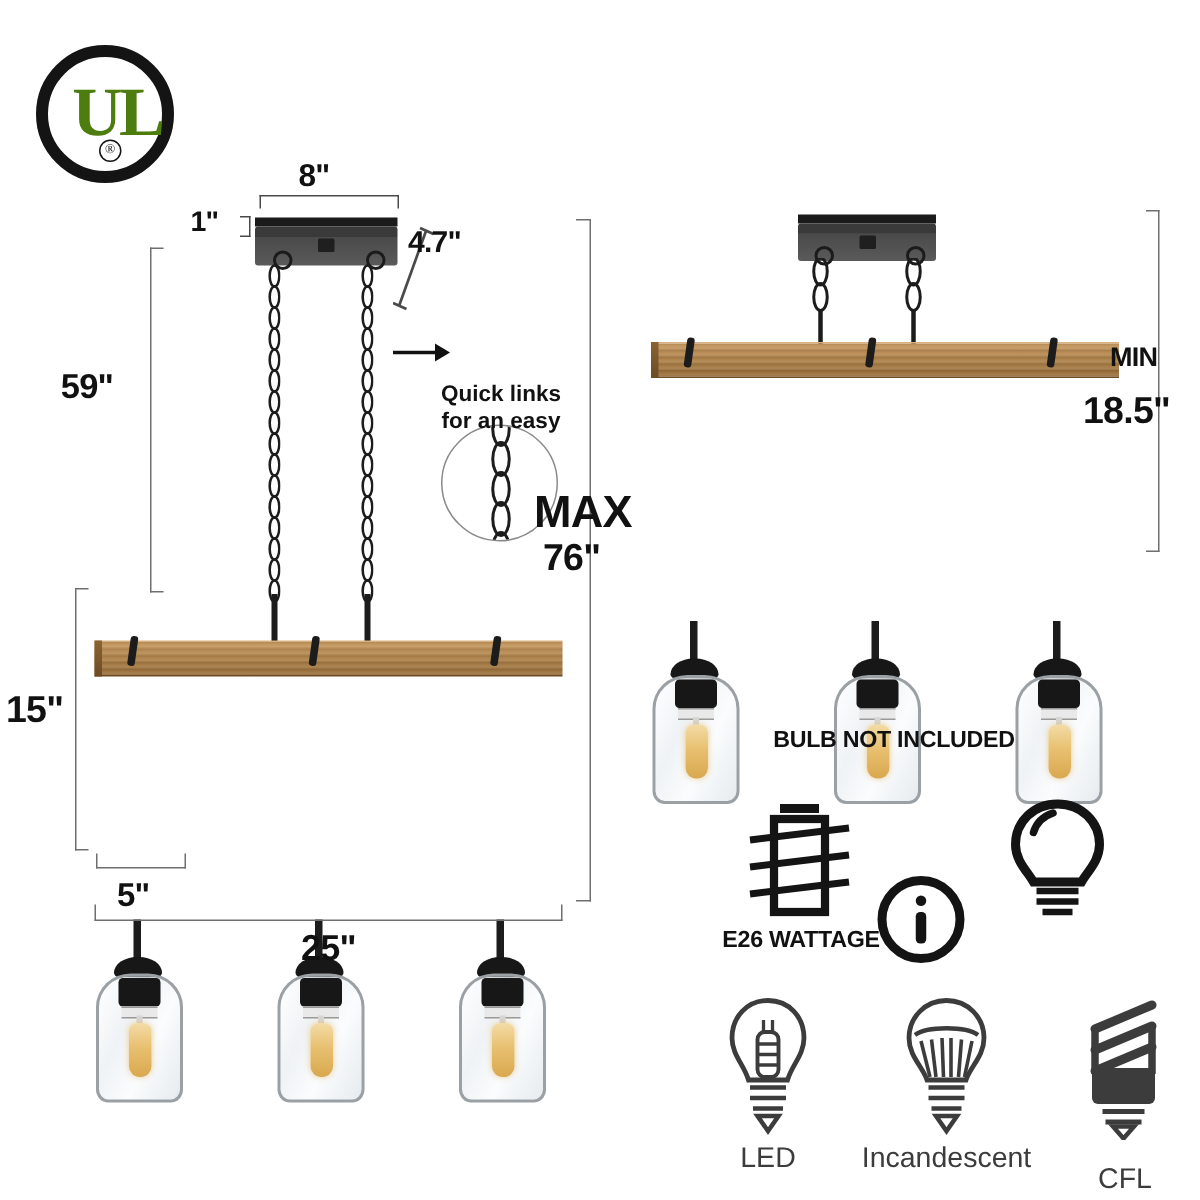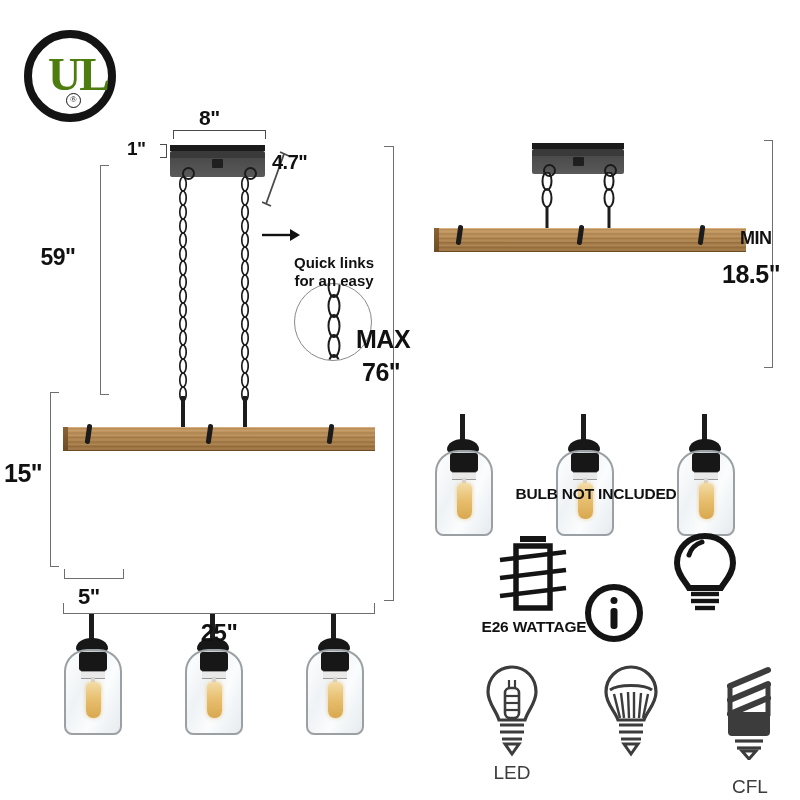--- a/index.html
+++ b/index.html
@@ -316,21 +316,21 @@
         <ellipse cx="13" cy="46" rx="5.5" ry="11"></ellipse>
         <ellipse cx="13" cy="66" rx="5.5" ry="11"></ellipse>
         <ellipse cx="13" cy="86" rx="5.5" ry="11"></ellipse>
       </g>
     </svg>
   </div>
   <div class="abs callout-text" style="left:272px; top:254px; width:124px;">Quick links</div>
   <div class="abs callout-text" style="left:272px; top:272px; width:124px;">for an easy</div>
 
   <div class="abs rule-v-right" style="left:384px; top:146px; width:10px; height:455px;"></div>
-  <div class="abs dim-label" style="left:356px; top:325px; font-size:25px;">MAX</div>
+  <div class="abs dim-label" style="left:356px; top:325px; font-size:30px;">MAX</div>
   <div class="abs dim-label" style="left:362px; top:358px; font-size:25px;">76"</div>
 
   <div class="abs rod" style="left:181px; top:396px; width:3.5px; height:34px;"></div>
   <div class="abs rod" style="left:243px; top:396px; width:3.5px; height:34px;"></div>
 
   <div class="abs beam" style="left:63px; top:427px; width:312px; height:24px;"></div>
   <div class="abs beam-end" style="left:63px; top:427px; width:5px; height:24px;"></div>
 
   <div class="abs hanger-arm" style="left:86px; top:424px; width:5px; height:20px; transform:rotate(8deg);"></div>
   <div class="abs hanger-arm" style="left:207px; top:424px; width:5px; height:20px; transform:rotate(8deg);"></div>
@@ -495,20 +495,21 @@
       <line x1="41" y1="31" x2="39" y2="56"></line>
       <line x1="48" y1="32" x2="43" y2="56"></line>
     </g>
     <g stroke="#3c3c3c" stroke-width="3">
       <line x1="19" y1="63" x2="43" y2="63"></line>
       <line x1="19" y1="70" x2="43" y2="70"></line>
       <line x1="21" y1="77" x2="41" y2="77"></line>
     </g>
     <path d="M24 82 L38 82 L31 92 Z" fill="none" stroke="#3c3c3c" stroke-width="3"></path>
   </svg>
+  <div class="abs bulb-caption" style="left:565px; top:762px; width:132px;">Incandescent</div>
 
   <svg class="abs" style="left:716px; top:662px;" width="68" height="98">
     <g stroke="#3c3c3c" stroke-width="6" stroke-linecap="round" fill="none">
       <line x1="14" y1="24" x2="52" y2="8"></line>
       <line x1="14" y1="38" x2="52" y2="22"></line>
       <line x1="14" y1="52" x2="52" y2="36"></line>
     </g>
     <path d="M14 24 L14 54" stroke="#3c3c3c" stroke-width="5" fill="none"></path>
     <path d="M52 22 L52 54" stroke="#3c3c3c" stroke-width="5" fill="none"></path>
     <rect x="12" y="50" width="42" height="24" rx="4" fill="#3c3c3c"></rect>

